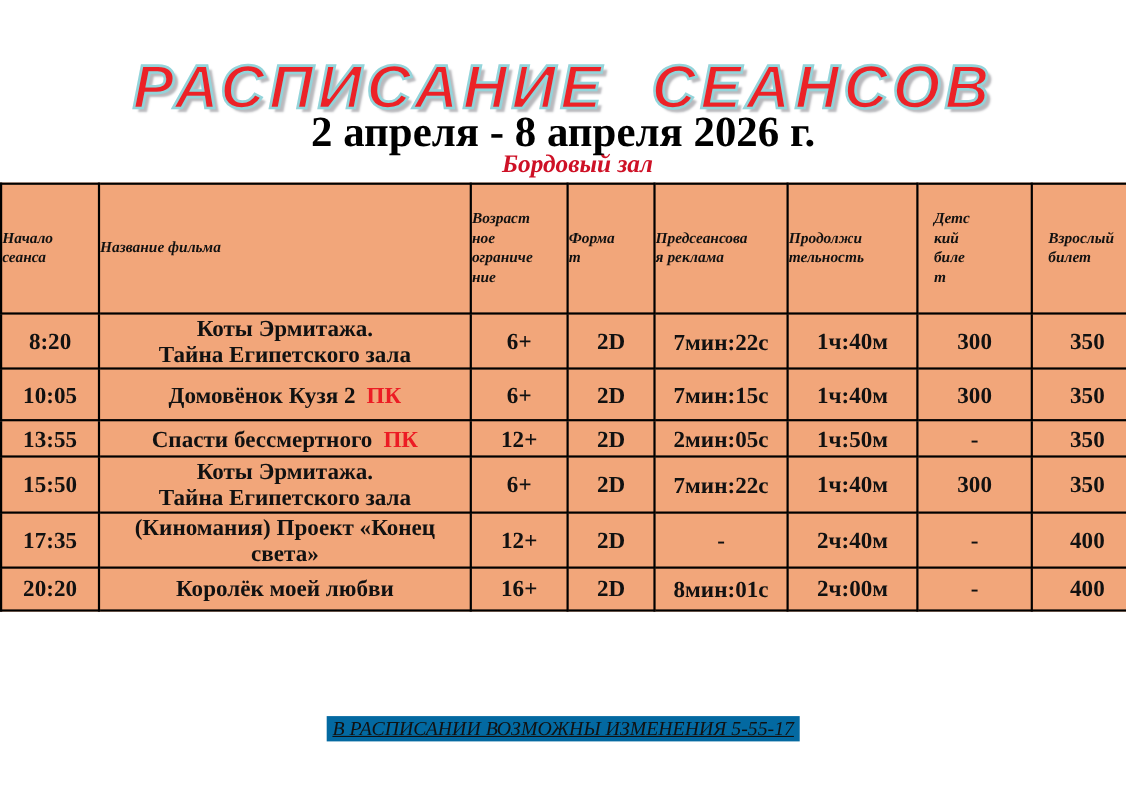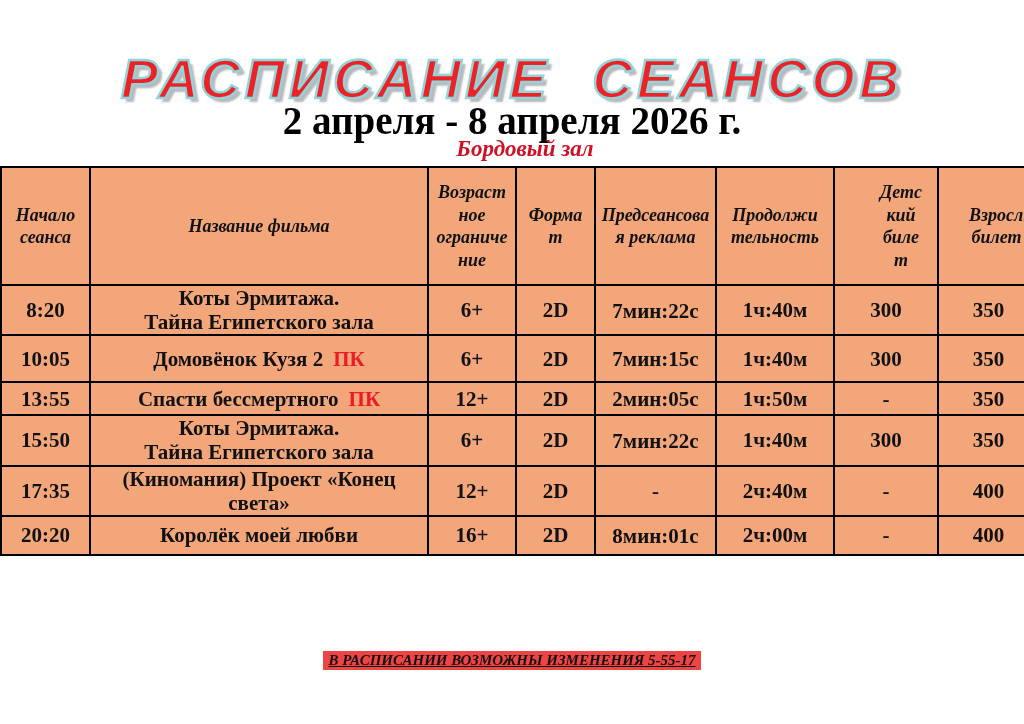--- a/index.html
+++ b/index.html
@@ -49,55 +49,55 @@
     border-collapse: collapse;
     table-layout: fixed;
     background: #f2a67a;
   }
   table.schedule th, table.schedule td {
     border: 2px solid #000000;
     overflow: hidden;
   }
   table.schedule th {
     font-weight: bold; font-style: italic;
-    font-size: 18px; line-height: 1.25;
+    font-size: 14px; line-height: 1.25;
     white-space: pre-line;
-    text-align: center; vertical-align: middle;
+    text-align: left; vertical-align: middle;
     color: #111111;
   }
   table.schedule td {
     font-weight: bold;
     font-size: 21px; line-height: 1.15;
     text-align: center; vertical-align: middle;
     color: #111111;
   }
   tr.header-row    { height: 118px; }
   tr.r0 { height: 48px; } tr.r1 { height: 47px; }
   tr.r2 { height: 44px; } tr.r3 { height: 33px; }
   tr.r4 { height: 43px; } tr.r5 { height: 45px; }
   tr.r6 { height: 39px; } tr.r7 { height: 40px; }
 
-  th.h-child, th.h-adult { text-align: left; padding-left: 30px; }
+  th.h-child, th.h-adult { text-align: left; padding-left: 14px; }
   td.c-title span.movie { white-space: pre-line; }
   td.c-ads   { vertical-align: top; padding-top: 1px; }
   td.c-adult { vertical-align: top; text-align: left; padding-left: 14px; }
   span.pk { color: #ec1c24; margin-left: 10px; }
   span.pk:empty { display: none; }
 
   
   .footer-note-wrap {
     position: absolute; top: 651px; left: 0; right: 0;
     text-align: center;
   }
   .footer-note {
     display: inline-block;
-    font-weight: bold; font-style: italic;
-    font-size: 15px;
+    font-weight: normal; font-style: italic;
+    font-size: 18px;
     text-decoration: underline;
-    background: #ef4444;
+    background: #0369a1;
     padding: 1px 5px;
     color: #111111;
   }
 </style>
 </head>
 <body>
 
 <div class="main-title">РАСПИСАНИЕ СЕАНСОВ</div>
 <div class="date-range">2 апреля - 8 апреля 2026 г.</div>
 <div class="hall-name">Бордовый зал</div>

